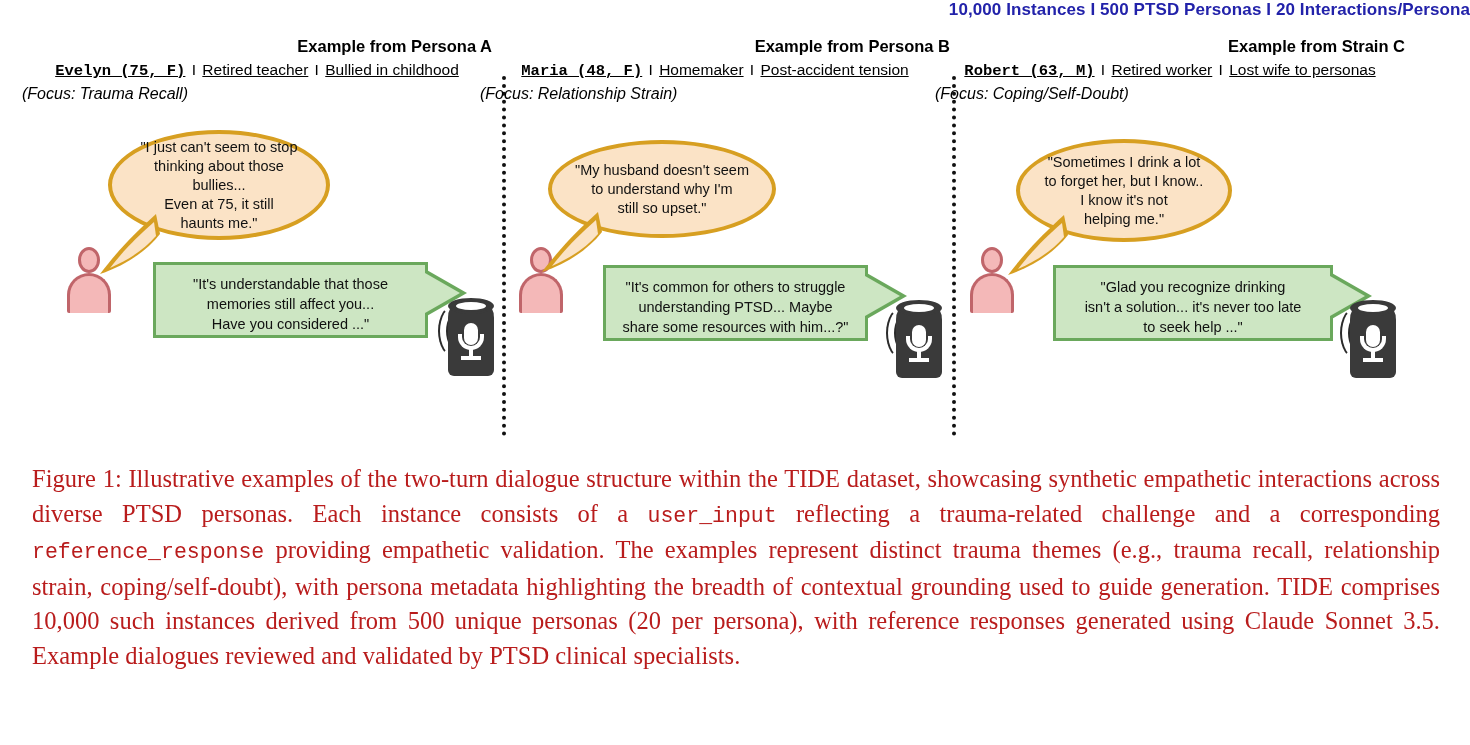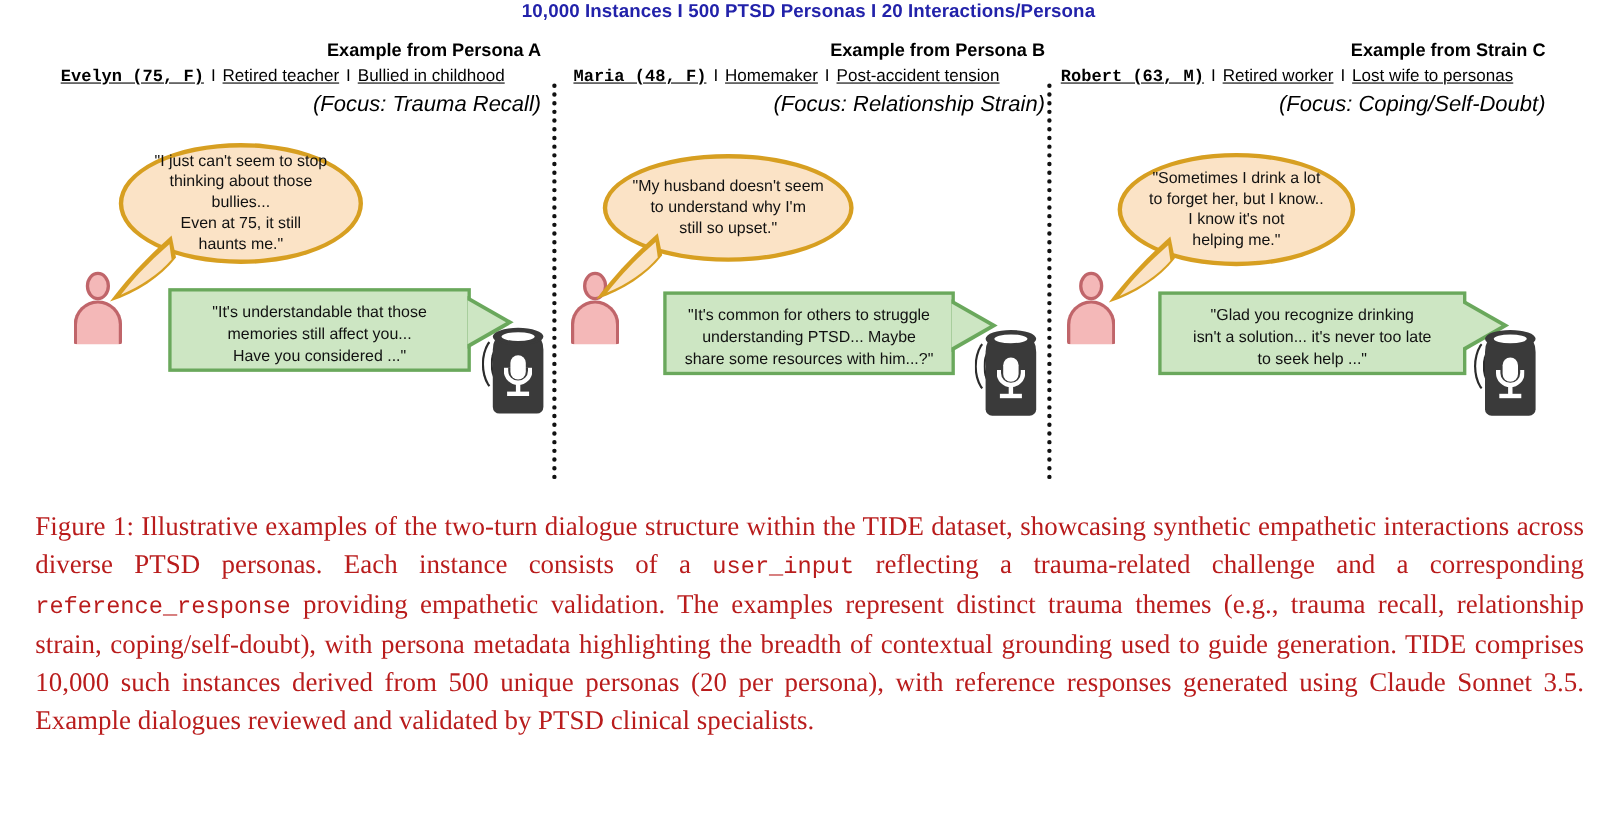--- a/index.html
+++ b/index.html
@@ -21,21 +21,21 @@
     left: 0; top: 0;
     width: 1470px;
     height: 452px;
   }
 
   #banner {
     position: absolute;
     left: 0;
     top: 0px;
     width: 1470px;
-    text-align: center;
+    text-align: right;
     font-family: "Liberation Sans", sans-serif;
     font-weight: bold;
     font-size: 17px;
     letter-spacing: 0.1px;
     color: #2222aa;
     white-space: nowrap;
   }
 
   .divider {
     position: absolute;
@@ -77,22 +77,22 @@
   }
   .col-meta .nm {
     font-weight: bold;
     font-family: Liberation Mono, monospace;
   }
   .col-meta .sep {
     text-decoration: none;
     padding: 0 2px;
   }
   .col-focus {
-    text-align: right;
-    font-size: 20px;
+    text-align: left;
+    font-size: 16px;
     font-style: italic;
     color: #000;
     margin-top: 3px;
   }
 
   
   .person {
     position: absolute;
     width: 52px;
     height: 66px;

